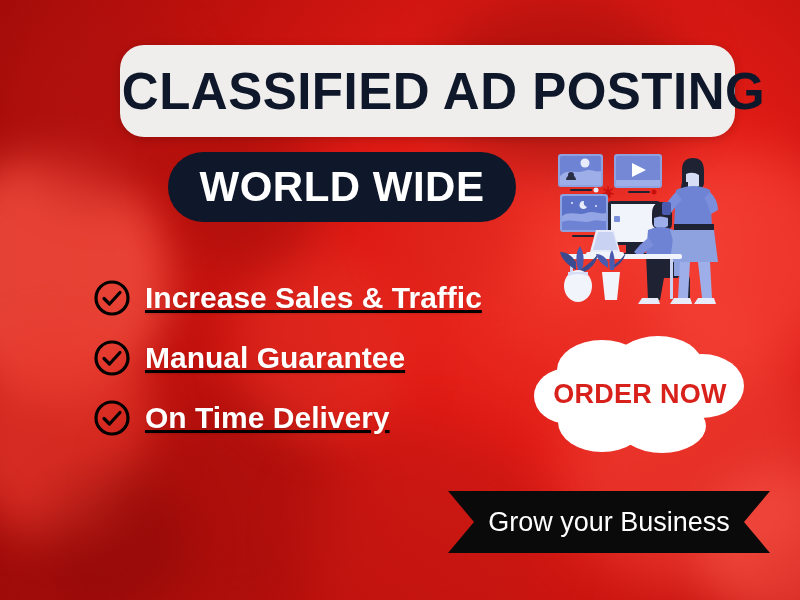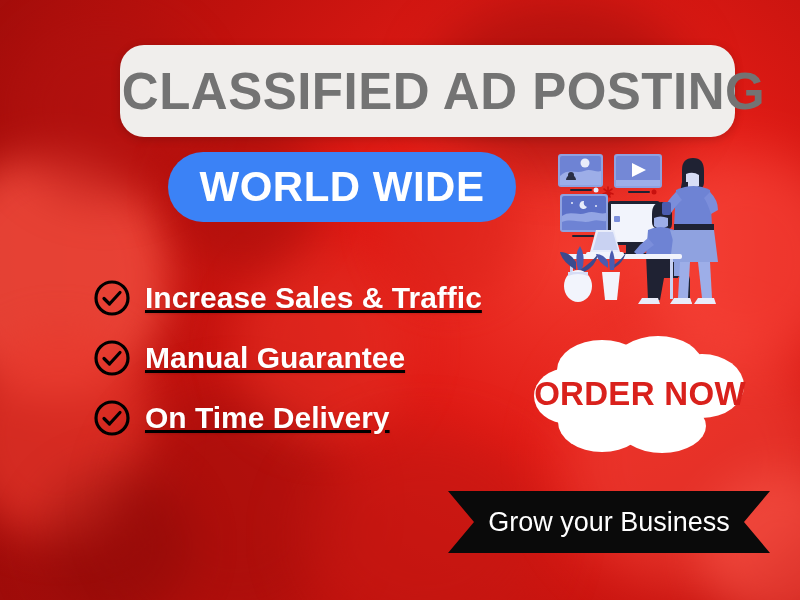--- a/index.html
+++ b/index.html
@@ -49,34 +49,34 @@
     left: 120px; top: 45px;
     width: 615px; height: 92px;
     background: #F0EEEC;
     border-radius: 24px;
     display: flex;
     align-items: center;
     justify-content: center;
     box-shadow: 0 2px 10px rgba(0,0,0,.18);
   }
   .title-pill span {
-    color: #737373;
+    color: #0f172a;
     font-size: 51px;
     font-weight: bold;
     letter-spacing: .5px;
     white-space: nowrap;
     margin-left: 32px;
   }
 
   
   .ww-pill {
     position: absolute;
     left: 168px; top: 152px;
     width: 348px; height: 70px;
-    background: #3b82f6;
+    background: #0f172a;
     border-radius: 35px;
     display: flex;
     align-items: center;
     justify-content: center;
   }
   .ww-pill span {
     color: #FFFFFF;
     font-size: 42px;
     font-weight: bold;
     letter-spacing: .5px;
@@ -115,21 +115,21 @@
     width: 220px; height: 120px;
   }
   .cloud-badge svg { position: absolute; inset: 0; }
   .cloud-text {
     position: absolute;
     inset: 0;
     display: flex;
     align-items: center;
     justify-content: center;
     color: #D9211C;
-    font-size: 33px;
+    font-size: 27px;
     font-weight: bold;
     letter-spacing: .3px;
     white-space: nowrap;
   }
 
   
   .ribbon {
     position: absolute;
     left: 448px; top: 491px;
     width: 322px; height: 62px;

